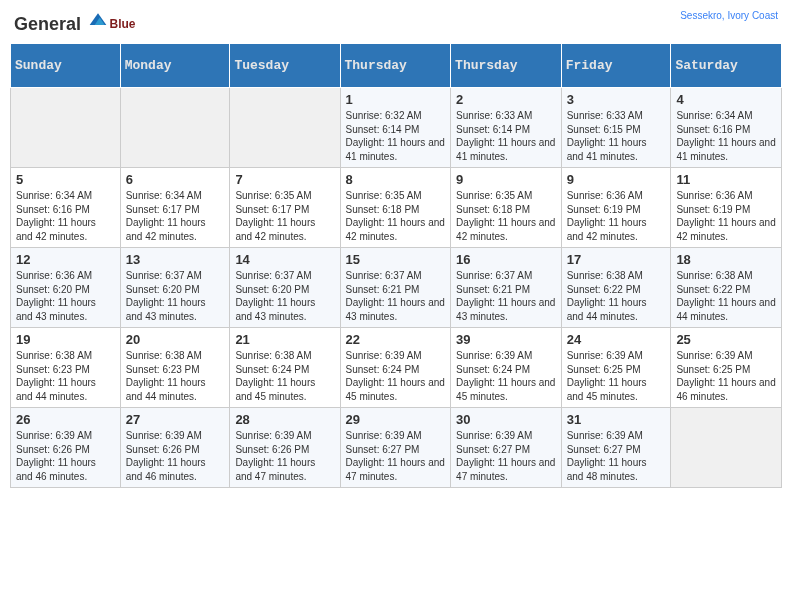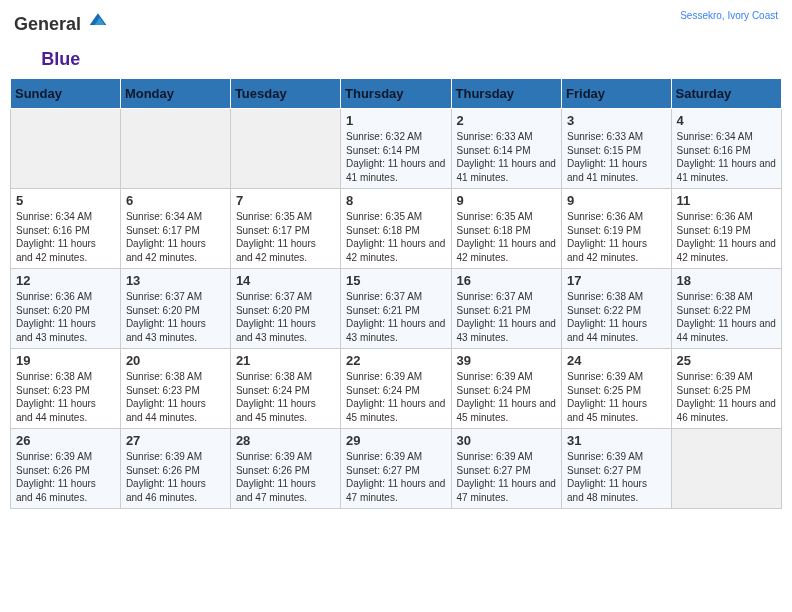--- a/index.html
+++ b/index.html
@@ -13,32 +13,31 @@
     .header {
       display: flex;
       justify-content: space-between;
       align-items: flex-start;
       margin-bottom: 8px;
       padding: 0 4px;
     }
     .logo {
       display: flex;
       align-items: center;
-      gap: 14px;
-      flex-direction: column;
+      gap: 2px;
     }
     .logo-text-general {
       font-size: 18px;
       font-weight: bold;
       color: #333;
     }
     .logo-text-blue {
-      font-size: 18px;
+      font-size: 12px;
       font-weight: bold;
-      color: #4c1d95;
+      color: #7f1d1d;
     }
     .logo-icon {
       width: 20px;
       height: 20px;
       margin-left: 2px;
     }
     .title-block {
       text-align: right;
     }
     .month-title {
@@ -49,26 +48,27 @@
     .subtitle {
       font-size: 10px;
       color: #3b82f6;
     }
     .calendar {
       width: 100%;
       border-collapse: collapse;
     }
     .calendar th {
       background-color: #2e75b6;
-      color: #0f172a;
+      color: #e5e5e5;
       font-size: 13px;
       font-weight: bold;
-      padding: 7px 4px;
+      padding: 14px 4px;
       text-align: left;
       border: 1px solid #fff;
+      font-family: Liberation Mono, monospace;
     }
     .calendar td {
       border: 1px solid #ccc;
       vertical-align: top;
       padding: 4px 5px;
       font-size: 11px;
       color: #333;
       background: #fff;
       width: 113px;
       min-height: 80px;

